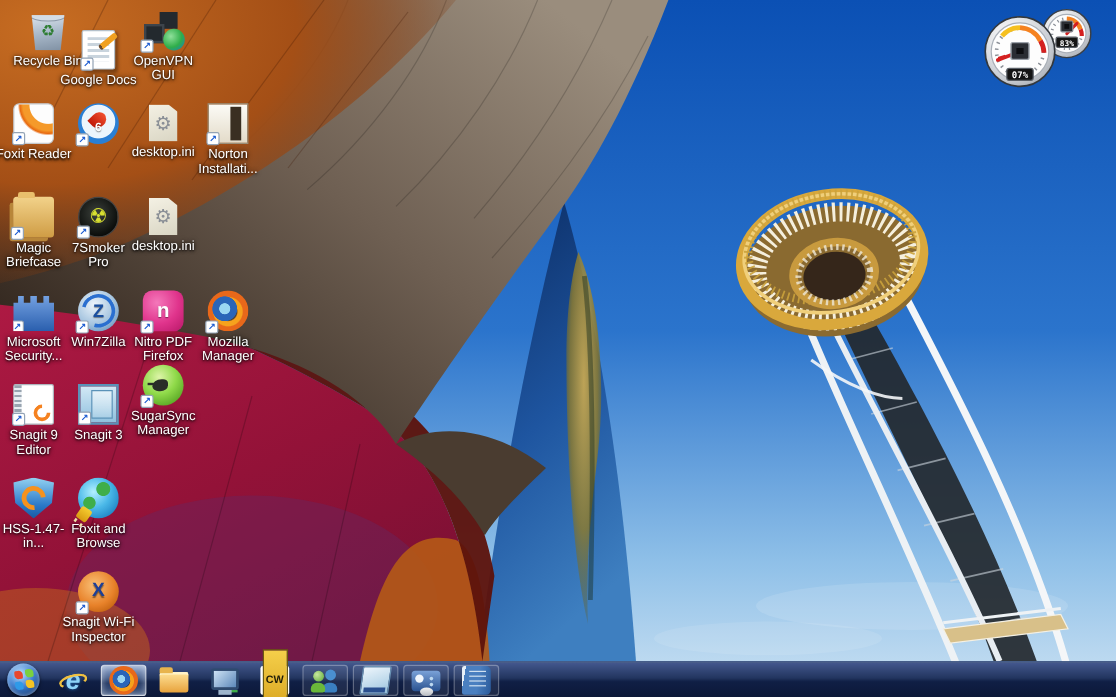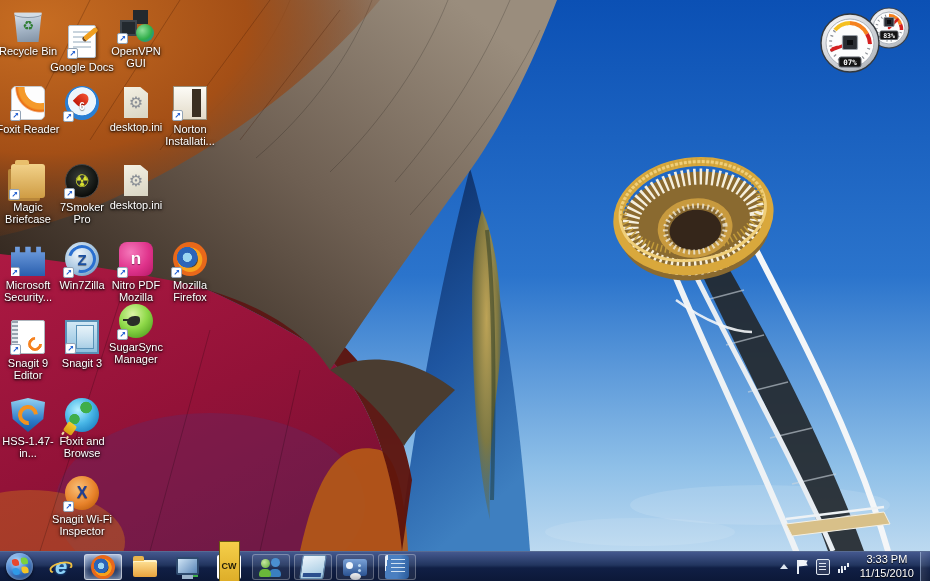--- a/index.html
+++ b/index.html
@@ -282,21 +282,21 @@
     <path d="M0,0 L380,0 C310,85 205,160 92,208 C50,224 18,232 0,236 Z" fill="url(#orangeG)"></path>
     <g stroke="rgba(60,20,5,0.28)" stroke-width="1">
       <path d="M90,0 L30,120"></path>
         <path d="M180,0 L90,140"></path>
         <path d="M270,0 L160,150"></path>
         <path d="M340,10 L240,140"></path>
     </g>
   </svg>
 
   <div id="icon-layer">
-      <div class="desk-icon" style="left: 0px; top: 8px;">
+      <div class="desk-icon" style="left: 12px; top: 8px;">
         <div class="di-tile g-recycle"></div>
         <div class="di-label">Recycle Bin</div>
       </div>
       <div class="desk-icon" style="left: 54px; top: 24px;">
         <div class="di-tile g-docs">
           <span class="sc"></span>
         </div>
         <div class="di-label">Google Docs</div>
       </div>
       <div class="desk-icon" style="left: 108px; top: 8px; text-align: center;">
@@ -354,27 +354,27 @@
           <span class="letter">Z</span>
           <span class="sc"></span>
         </div>
         <div class="di-label">Win7Zilla</div>
       </div>
       <div class="desk-icon" style="left: 108px; top: 242px;">
         <div class="di-tile g-nitro">
           <span class="letter">n</span>
           <span class="sc"></span>
         </div>
-        <div class="di-label">Nitro PDF Mozilla</div>
+        <div class="di-label">Nitro PDF Firefox</div>
       </div>
       <div class="desk-icon" style="left: 162px; top: 242px;">
         <div class="di-tile g-firefox">
           <span class="sc"></span>
         </div>
-        <div class="di-label">Mozilla Firefox</div>
+        <div class="di-label">Mozilla Manager</div>
       </div>
       <div class="desk-icon" style="left: 0px; top: 320px;">
         <div class="di-tile g-snagedit">
           <span class="sc"></span>
         </div>
         <div class="di-label">Snagit 9 Editor</div>
       </div>
       <div class="desk-icon" style="left: 54px; top: 320px;">
         <div class="di-tile g-snagit">
           <span class="sc"></span>
@@ -471,24 +471,13 @@
       <div class="tb-btn framed">
         <div class="tbi t-notepad"></div>
       </div>
       <div class="tb-btn framed">
         <div class="tbi t-control"></div>
       </div>
       <div class="tb-btn framed">
         <div class="tbi t-book"></div>
       </div>
     </div>
-  <div id="tray">
-    <div class="tray-ico t-chevron"></div>
-    <div class="tray-ico t-flag"></div>
-    <div class="tray-ico t-clip"></div>
-    <div class="tray-ico t-wifi"></div>
-    <div id="clock">
-      <div>3:33 PM</div>
-      <div>11/15/2010</div>
-    </div>
-    <div id="show-desktop"></div>
-  </div>
 </div>
 
 </body></html>

